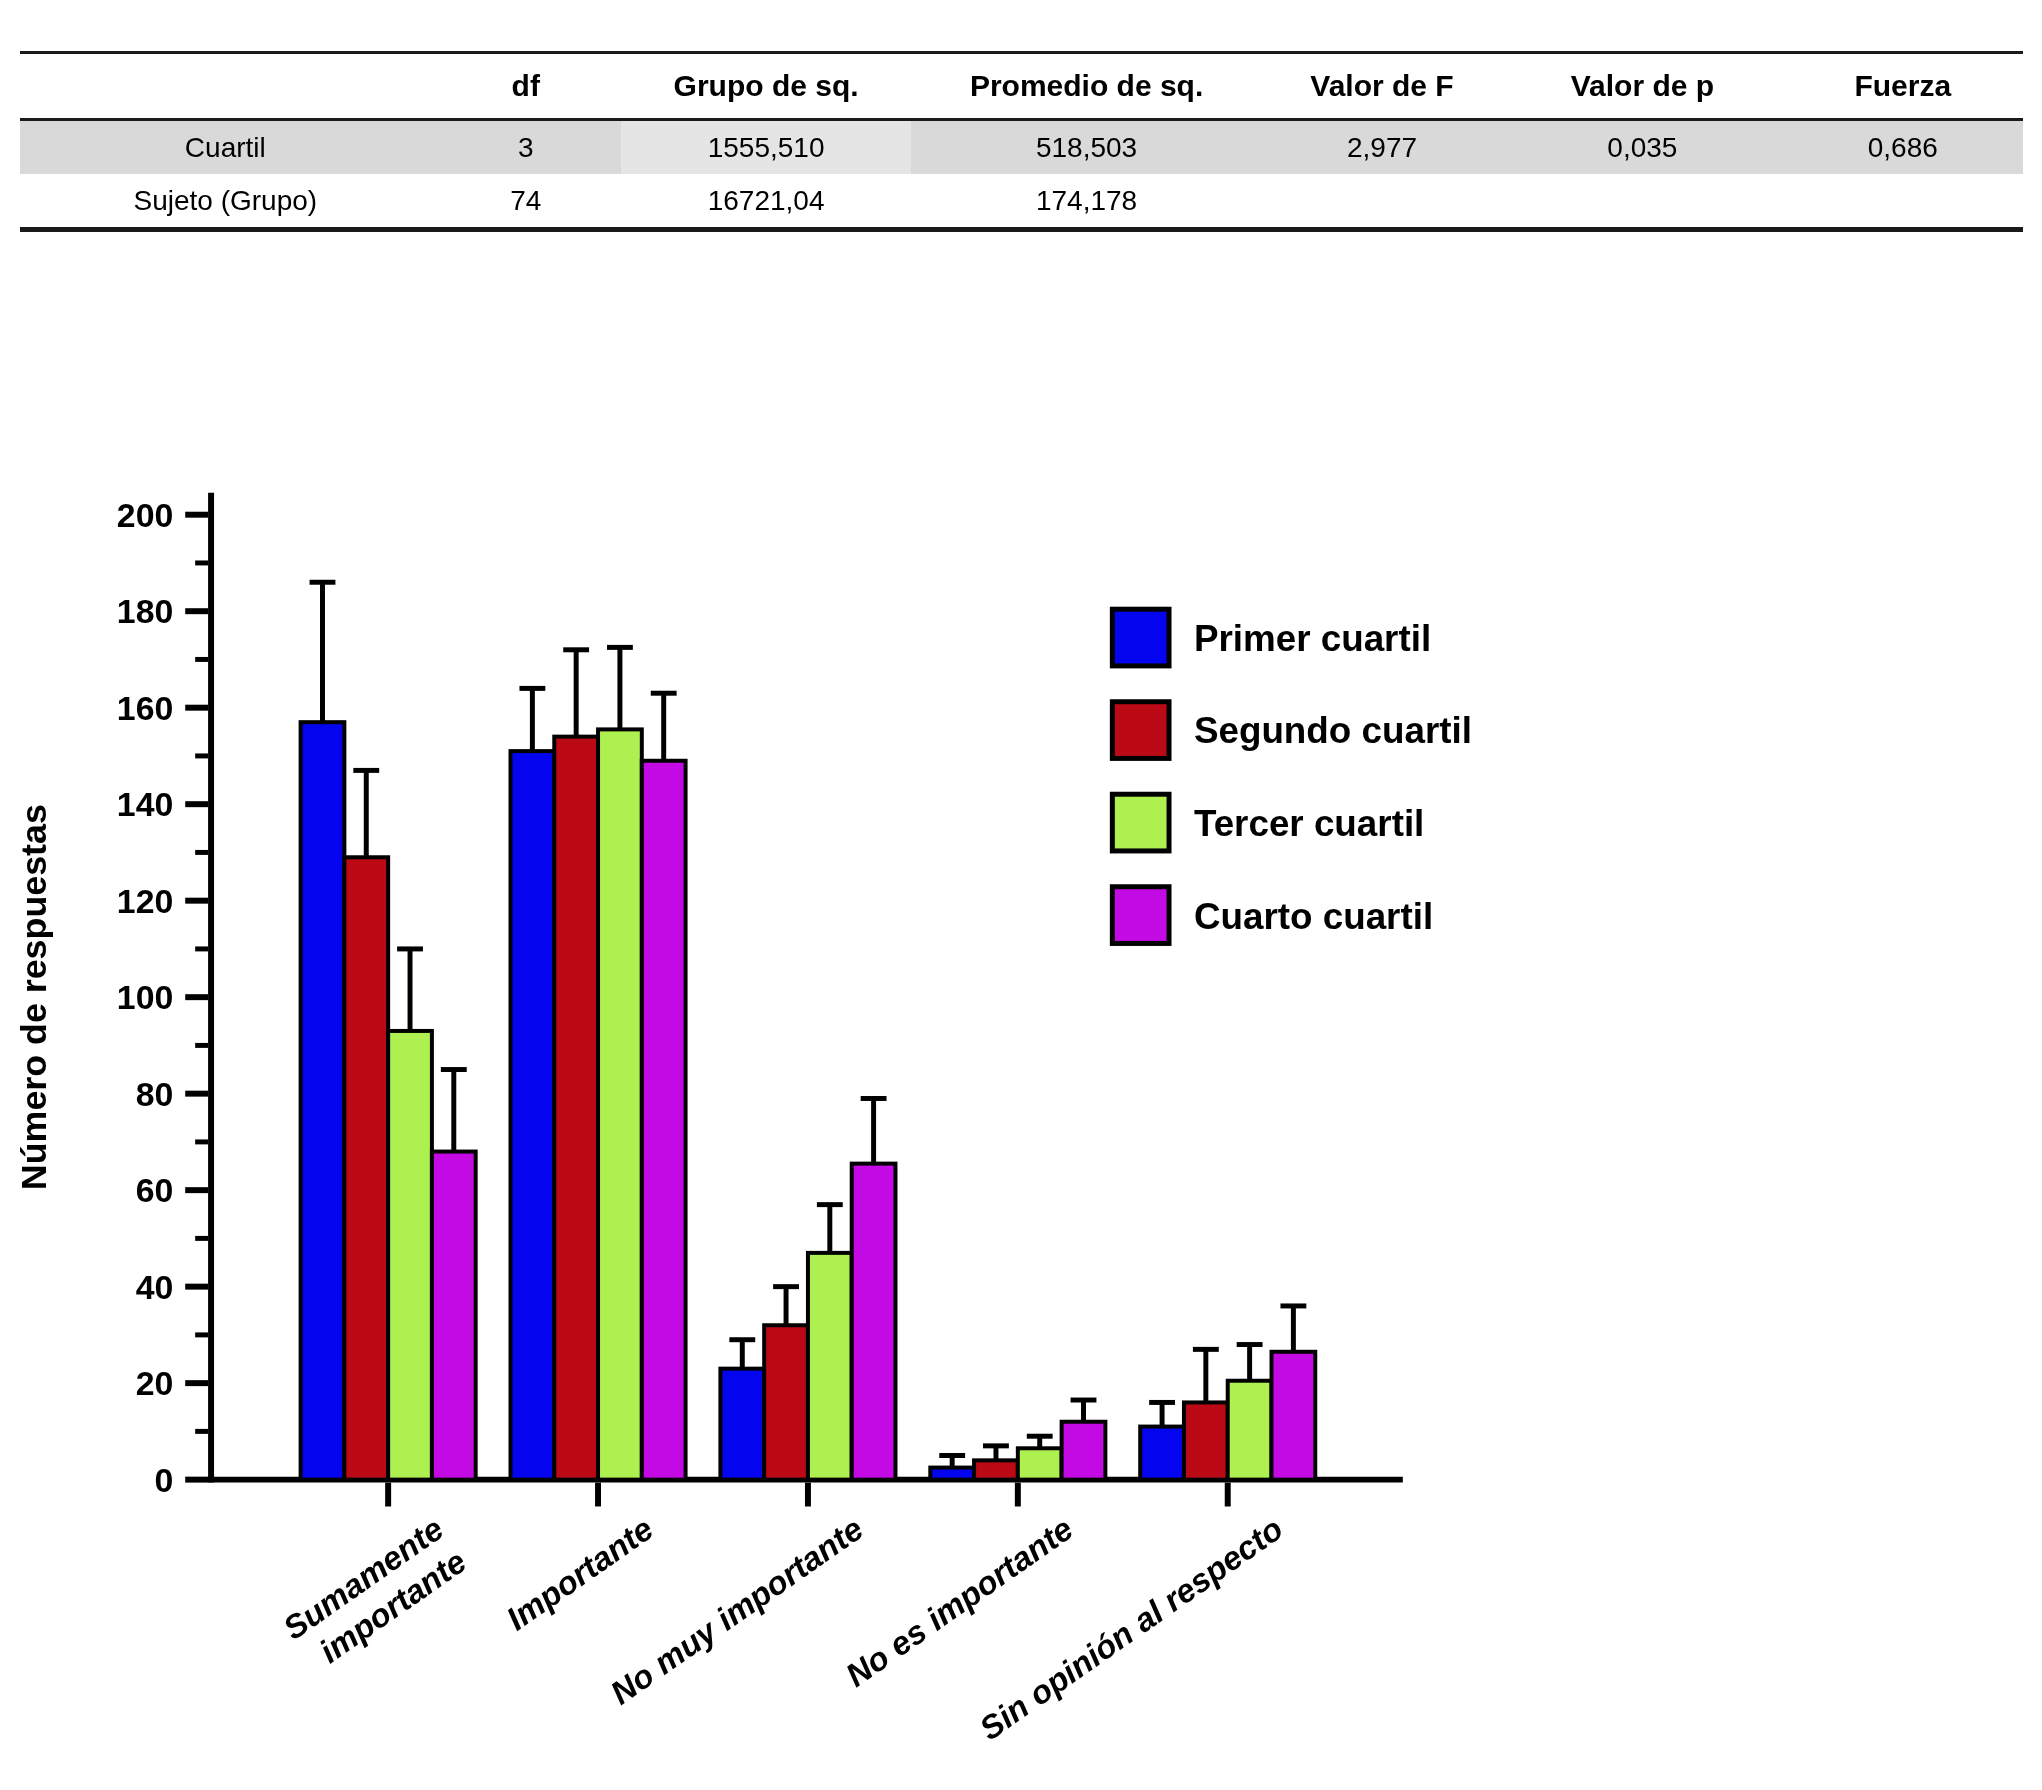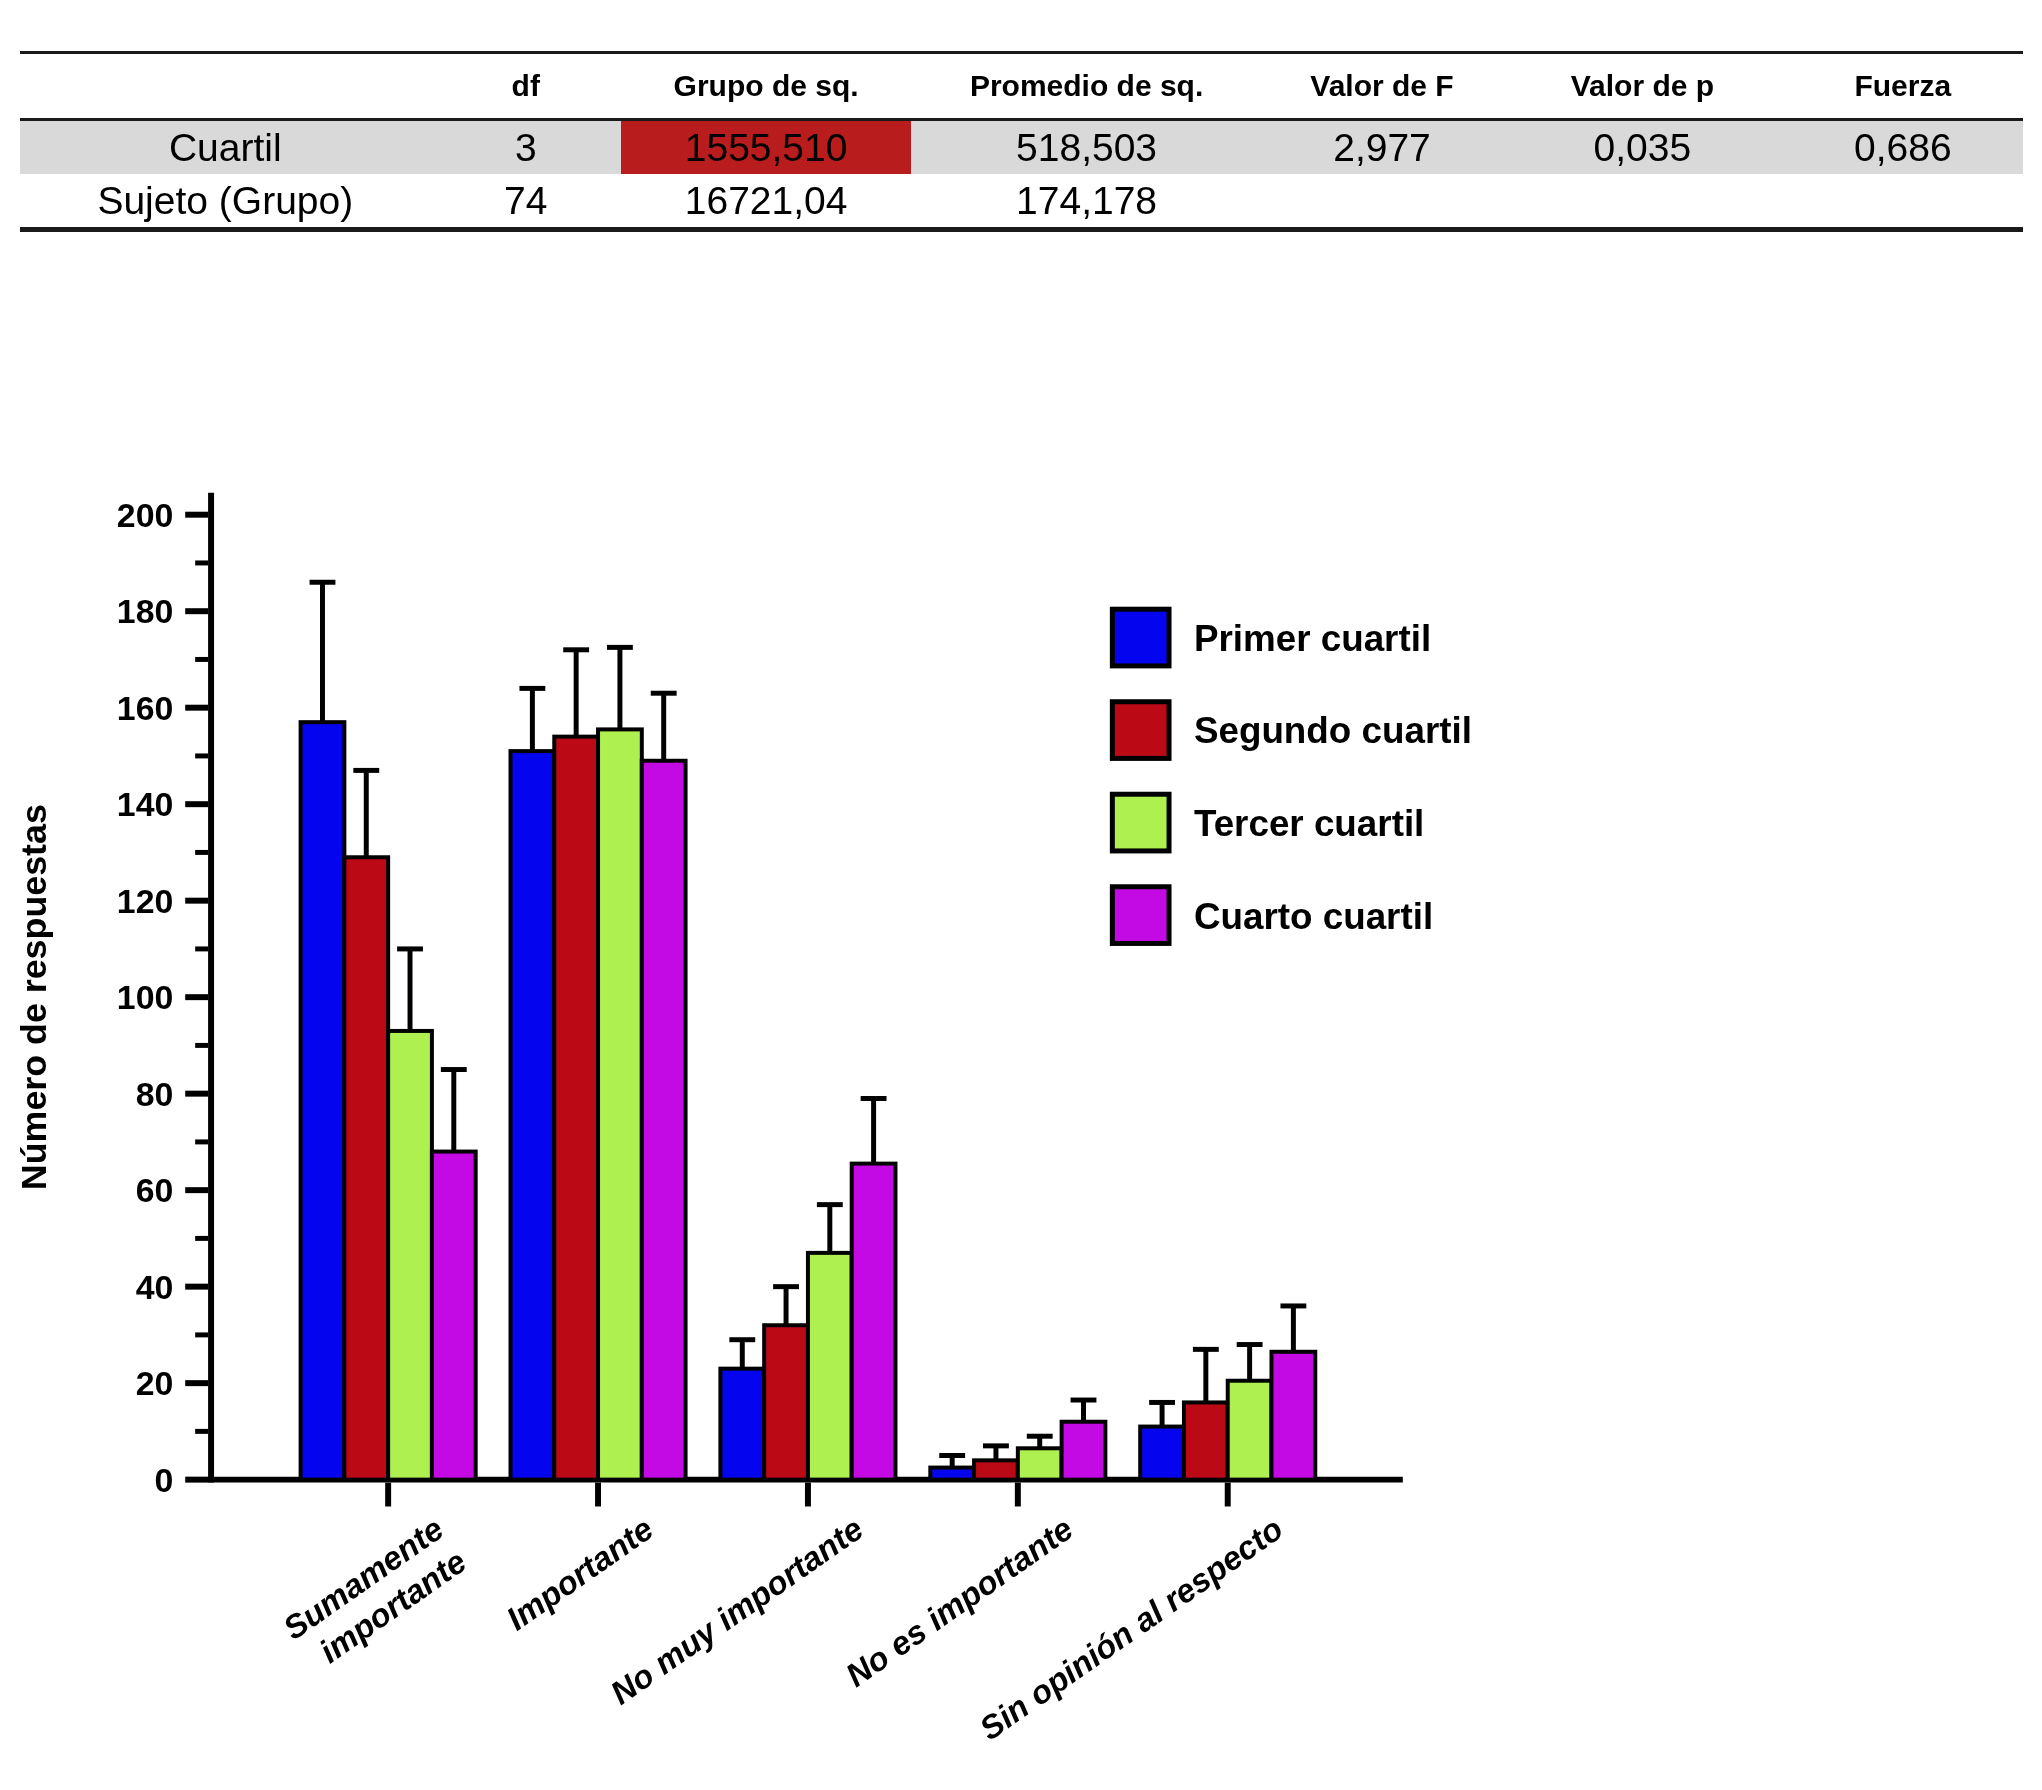--- a/index.html
+++ b/index.html
@@ -20,21 +20,21 @@
     border-collapse:collapse;
     border-top:3px solid #1a1a1a;
   }
   table.stats-table th{
     font-weight:bold;font-size:30px;
     height:64px;text-align:center;vertical-align:middle;
     border-bottom:3px solid #1a1a1a;
     padding:0 6px;
   }
   table.stats-table td{
-    font-size:39px;font-weight:normal;
+    font-size:28px;font-weight:normal;
     height:53px;text-align:center;vertical-align:middle;
     padding:0 0;
   }
   table.stats-table tbody tr:last-child td{
     border-bottom:5px solid #1a1a1a;
   }
   
   .chart-svg{
     position:absolute;left:0;top:458px;
   }
@@ -64,21 +64,21 @@
             <th>Promedio de sq.</th>
             <th>Valor de F</th>
             <th>Valor de p</th>
             <th>Fuerza</th>
           </tr>
       </thead>
       <tbody id="stats-body">
           <tr>
             <td style="background: rgb(217, 217, 217);">Cuartil</td>
             <td style="background: rgb(217, 217, 217);">3</td>
-            <td style="background: #b91c1c;">1555,510</td>
+            <td style="background: #e5e5e5;">1555,510</td>
             <td style="background: rgb(217, 217, 217);">518,503</td>
             <td style="background: rgb(217, 217, 217);">2,977</td>
             <td style="background: rgb(217, 217, 217);">0,035</td>
             <td style="background: rgb(217, 217, 217);">0,686</td>
           </tr>
           <tr>
             <td>Sujeto (Grupo)</td>
             <td>74</td>
             <td>16721,04</td>
             <td>174,178</td>

